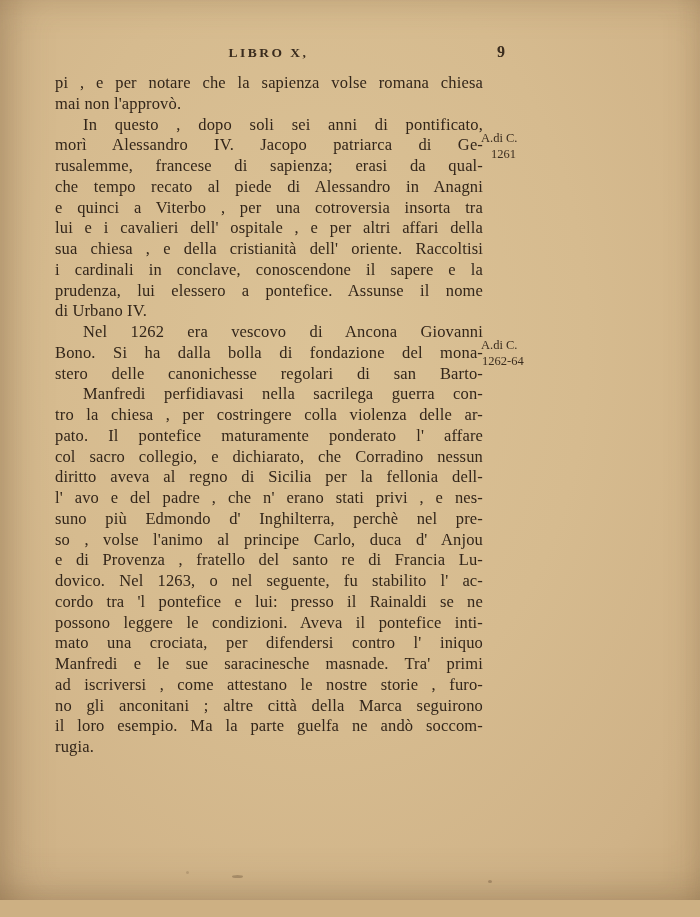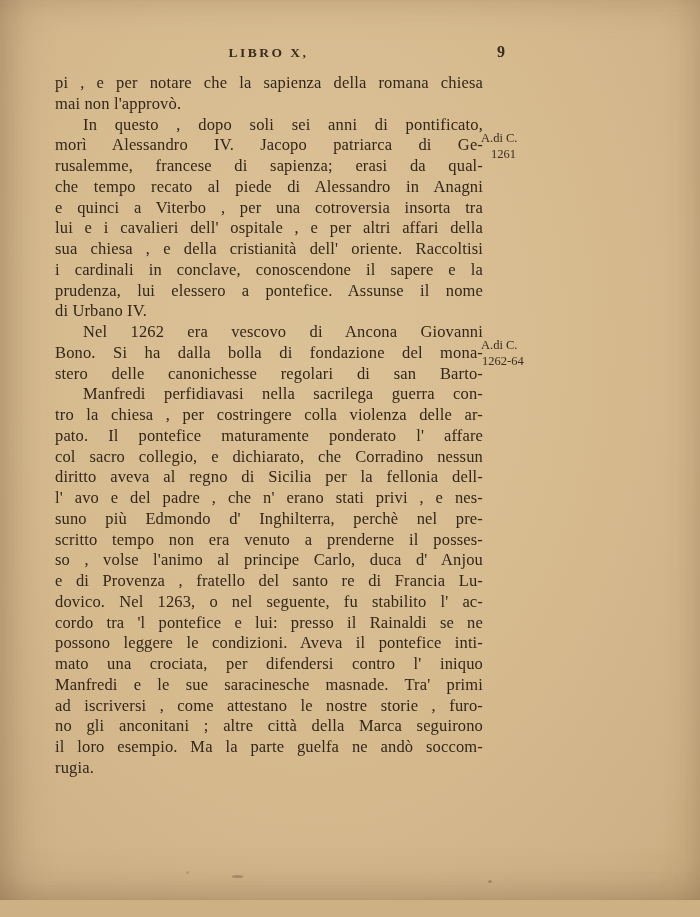--- a/index.html
+++ b/index.html
@@ -84,21 +84,21 @@
 <body>
 
 <div class="page">
 
   <div class="running-title">LIBRO X,</div>
 
   <div class="page-number">9</div>
 
   <div class="text-block" id="text-block">
       <div class="para">
-        <div class="line">pi , e per notare che la sapienza della romana chiesa</div>
+        <div class="line">pi , e per notare che la sapienza volse romana chiesa</div>
         <div class="line line-last">mai non l'approvò.</div>
       </div>
       <div class="para">
         <div class="line line-indent">In questo , dopo soli sei anni di pontificato,</div>
         <div class="line">morì Alessandro IV. Jacopo patriarca di Ge-</div>
         <div class="line">rusalemme, francese di sapienza; erasi da qual-</div>
         <div class="line">che tempo recato al piede di Alessandro in Anagni</div>
         <div class="line">e quinci a Viterbo , per una cotroversia insorta tra</div>
         <div class="line">lui e i cavalieri dell' ospitale , e per altri affari della</div>
         <div class="line">sua chiesa , e della cristianità dell' oriente. Raccoltisi</div>
@@ -112,21 +112,20 @@
         <div class="line">stero delle canonichesse regolari di san Barto-</div>
       </div>
       <div class="para">
         <div class="line line-indent">Manfredi perfidiavasi nella sacrilega guerra con-</div>
         <div class="line">tro la chiesa , per costringere colla violenza delle ar-</div>
         <div class="line">pato. Il pontefice maturamente ponderato l' affare</div>
         <div class="line">col sacro collegio, e dichiarato, che Corradino nessun</div>
         <div class="line">diritto aveva al regno di Sicilia per la fellonia dell-</div>
         <div class="line">l' avo e del padre , che n' erano stati privi , e nes-</div>
         <div class="line">suno più Edmondo d' Inghilterra, perchè nel pre-</div>
-        <div class="line">scritto tempo non era venuto a prenderne il posses-</div>
         <div class="line">so , volse l'animo al principe Carlo, duca d' Anjou</div>
         <div class="line">e di Provenza , fratello del santo re di Francia Lu-</div>
         <div class="line">dovico. Nel 1263, o nel seguente, fu stabilito l' ac-</div>
         <div class="line">cordo tra 'l pontefice e lui: presso il Rainaldi se ne</div>
         <div class="line">possono leggere le condizioni. Aveva il pontefice inti-</div>
         <div class="line">mato una crociata, per difendersi contro l' iniquo</div>
         <div class="line">Manfredi e le sue saracinesche masnade. Tra' primi</div>
         <div class="line">ad iscriversi , come attestano le nostre storie , furo-</div>
         <div class="line">no gli anconitani ; altre città della Marca seguirono</div>
         <div class="line">il loro esempio. Ma la parte guelfa ne andò soccom-</div>

